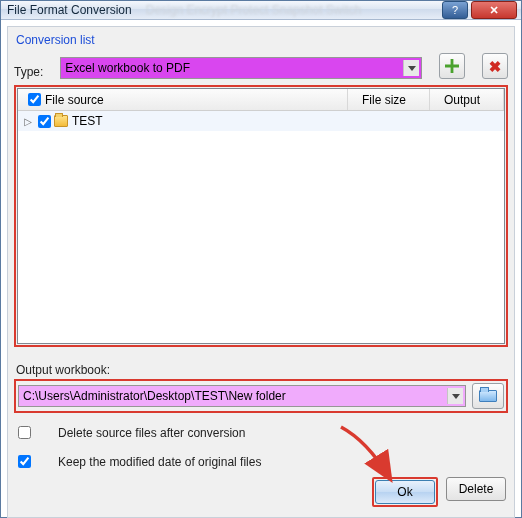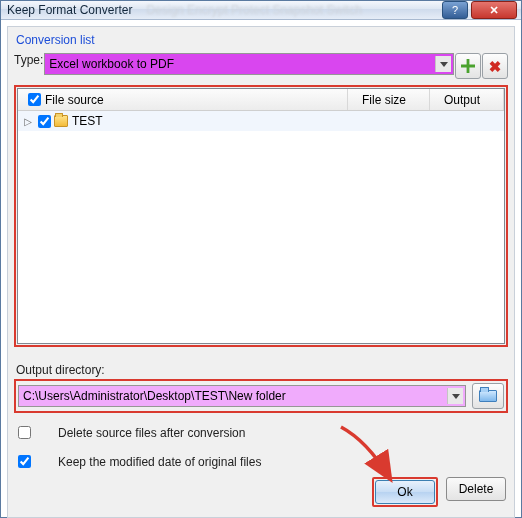--- a/index.html
+++ b/index.html
@@ -57,21 +57,21 @@
     flex:1;
     margin: 6px;
     border: 1px solid #c9d0d9;
     background: #f0f0f0;
     display: flex;
     flex-direction: column;
     padding: 2px 6px 8px 6px;
   }
   .group-label { color: #1d4ed8; margin: 4px 2px 6px 2px; }
   
-  .type-row { display:flex; align-items:flex-start; gap:1px; margin-bottom:6px;}
+  .type-row { display:flex; align-items:flex-end; gap:17px; margin-bottom:6px;}
   .type-label { color:#222; }
   .dropdown {
     flex:1; height:22px; background:#d946ef;
     border:1px solid #969696;
     display:flex; align-items:center; padding:0 4px;
     position:relative;
   }
   .dropdown .dd-arrow {
     position:absolute; right:2px; top:2px; bottom:2px; width:16px;
     background:#e8e8e8; border-left:1px solid #c4c4c4;
@@ -162,21 +162,21 @@
   .arrow-svg{position:absolute;left:336px;top:422px;pointer-events:none;}
   
   .chev{width:0;height:0;border-left:4px solid transparent;border-right:4px solid transparent;border-top:5px solid #444;}
 </style>
 </head>
 <body>
 
 <div class="window">
 
   <div class="titlebar">
-    <span class="title">Keep Format Converter</span>
+    <span class="title">File Format Conversion</span>
     <span class="blurred-menu">Design  Encrypt  Protect  Snapshot  Switch</span>
     <div class="win-btns">
       <div class="win-btn win-help">
           <span>?</span>
         </div>
       <div class="win-btn win-close">
           <span>✕</span>
         </div>
     </div>
   </div>
@@ -218,21 +218,21 @@
           <div class="node">
             <span class="expander">▷</span>
             <input type="checkbox" class="node-check" checked="" style="">
             <span class="folder-icon"></span>
             <span>TEST</span>
           </div>
         </div>
       </div>
     </div>
 
-    <div class="out-label">Output directory:</div>
+    <div class="out-label">Output workbook:</div>
     <div class="out-row-wrap">
       <div class="out-field">
         <span>C:\Users\Administrator\Desktop\TEST\New folder</span>
         <span class="dd-arrow">
             <span class="chev"></span>
           </span>
       </div>
       <div class="browse-btn">
         <span class="folder-open-icon"></span>
       </div>

